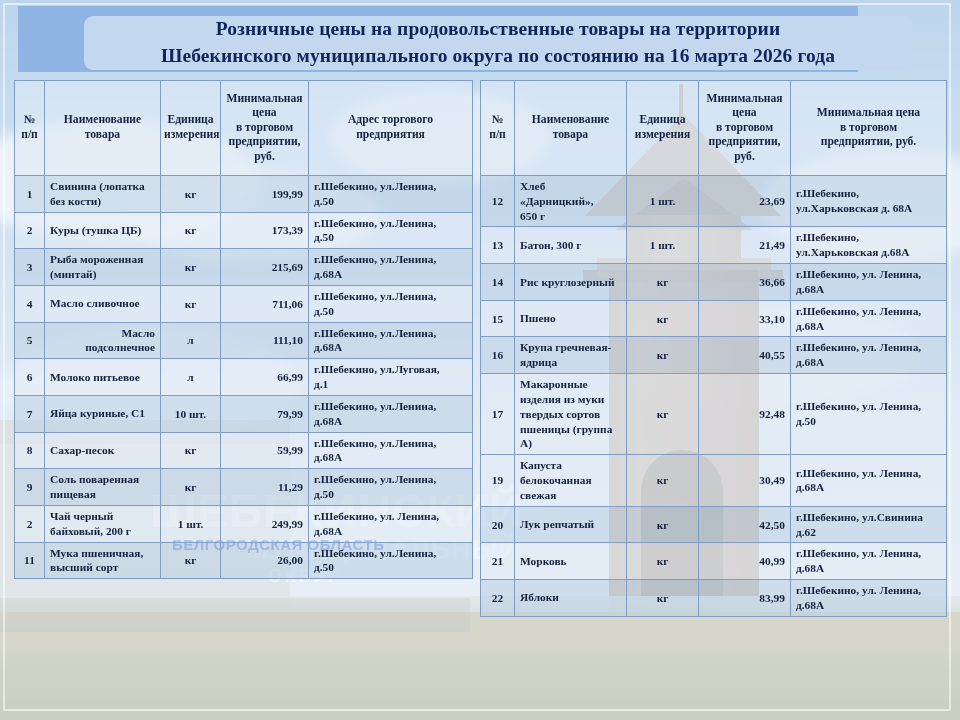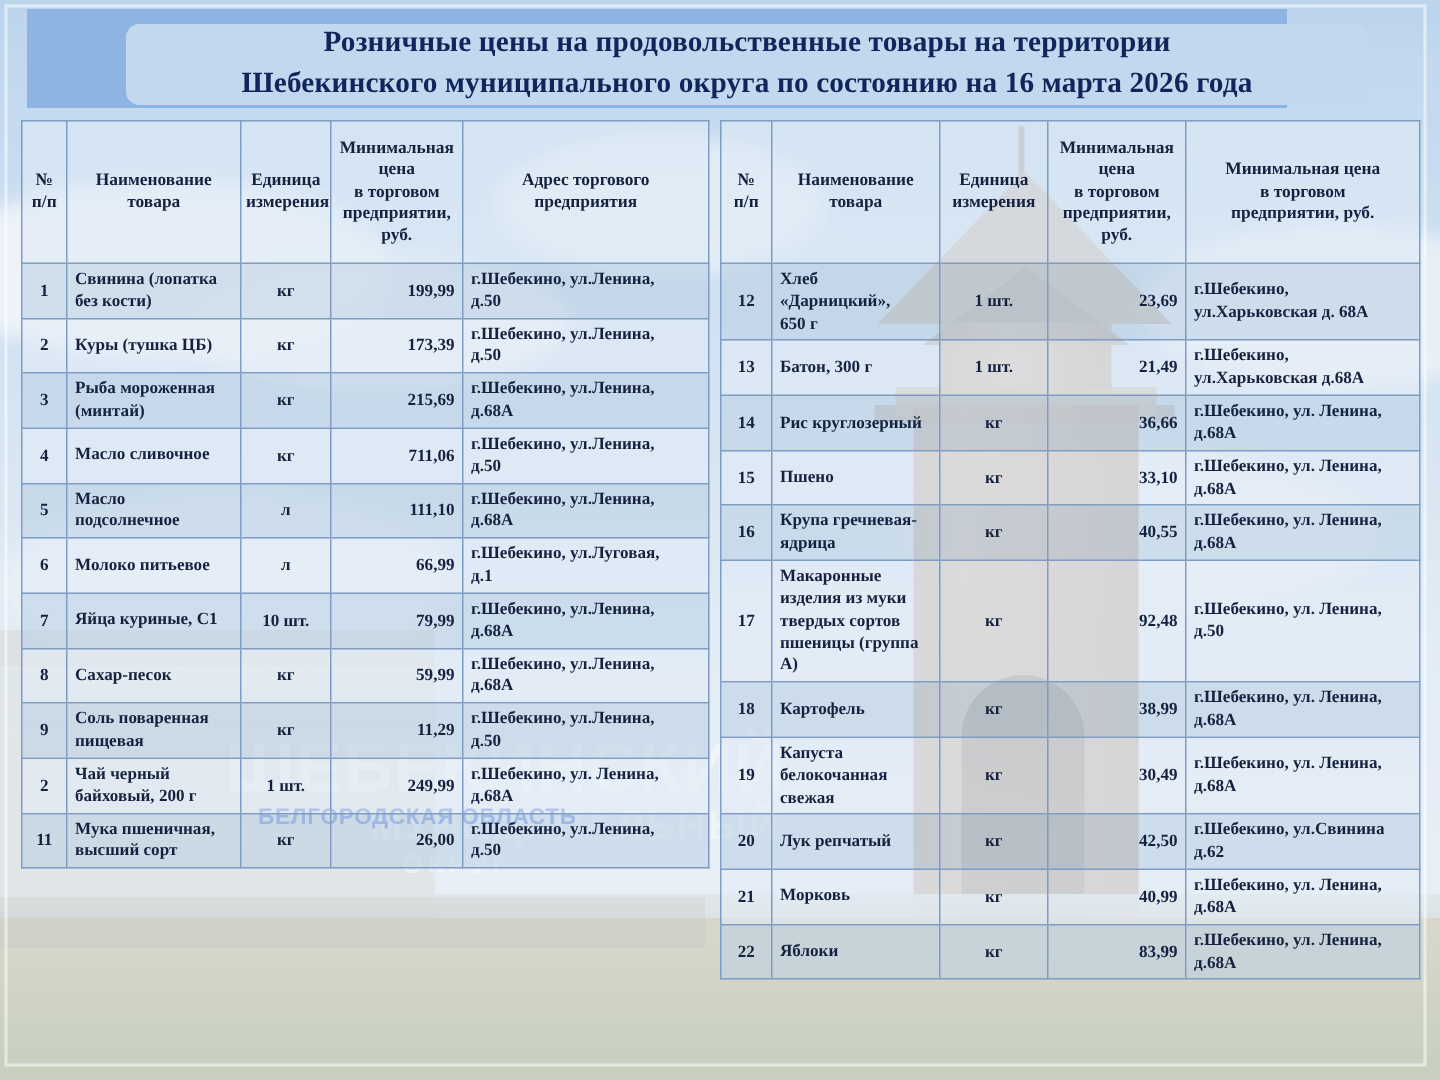--- a/index.html
+++ b/index.html
@@ -259,21 +259,21 @@
         <tr class="even">
           <td class="c-num" style="white-space: pre-line;">4</td>
           <td class="c-name" style="white-space: pre-line;">Масло сливочное</td>
           <td class="c-unit" style="white-space: pre-line;">кг</td>
           <td class="c-price" style="white-space: pre-line;">711,06</td>
           <td class="c-addr" style="white-space: pre-line;">г.Шебекино, ул.Ленина,
 д.50</td>
         </tr>
         <tr class="odd">
           <td class="c-num" style="white-space: pre-line;">5</td>
-          <td class="c-name" style="white-space: pre-line;">Масло
+          <td class="c-name" style="white-space: pre-line; text-align: right;">Масло
 подсолнечное</td>
           <td class="c-unit" style="white-space: pre-line;">л</td>
           <td class="c-price" style="white-space: pre-line;">111,10</td>
           <td class="c-addr" style="white-space: pre-line;">г.Шебекино, ул.Ленина,
 д.68А</td>
         </tr>
         <tr class="even">
           <td class="c-num" style="white-space: pre-line;">6</td>
           <td class="c-name" style="white-space: pre-line; margin-left: 29px;">Молоко питьевое</td>
           <td class="c-unit" style="white-space: pre-line;">л</td>
@@ -400,28 +400,20 @@
           <td class="c-num" style="white-space: pre-line;">17</td>
           <td class="c-name" style="white-space: pre-line;">Макаронные
 изделия из муки
 твердых сортов
 пшеницы (группа А)</td>
           <td class="c-unit" style="white-space: pre-line;">кг</td>
           <td class="c-price" style="white-space: pre-line;">92,48</td>
           <td class="c-addr" style="white-space: pre-line;">г.Шебекино, ул. Ленина,
 д.50</td>
         </tr>
-        <tr class="odd">
-          <td class="c-num" style="white-space: pre-line;">18</td>
-          <td class="c-name" style="white-space: pre-line;">Картофель</td>
-          <td class="c-unit" style="white-space: pre-line;">кг</td>
-          <td class="c-price" style="white-space: pre-line;">38,99</td>
-          <td class="c-addr" style="white-space: pre-line;">г.Шебекино, ул. Ленина,
-д.68А</td>
-        </tr>
         <tr class="even">
           <td class="c-num" style="white-space: pre-line;">19</td>
           <td class="c-name" style="white-space: pre-line;">Капуста
 белокочанная
 свежая</td>
           <td class="c-unit" style="white-space: pre-line;">кг</td>
           <td class="c-price" style="white-space: pre-line;">30,49</td>
           <td class="c-addr" style="white-space: pre-line;">г.Шебекино, ул. Ленина,
 д.68А</td>
         </tr>

